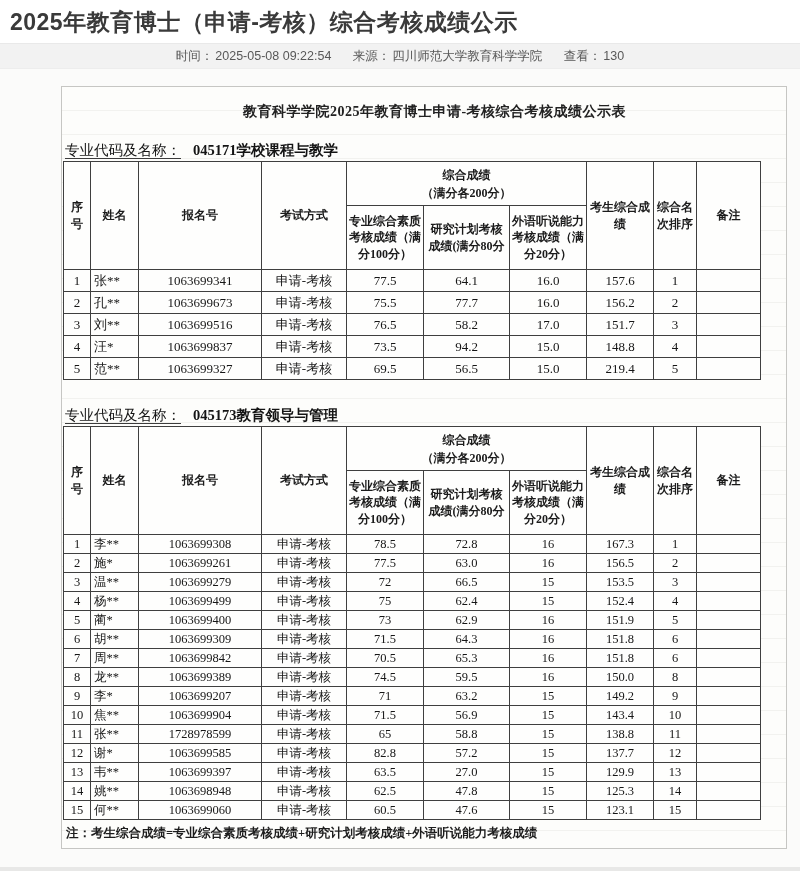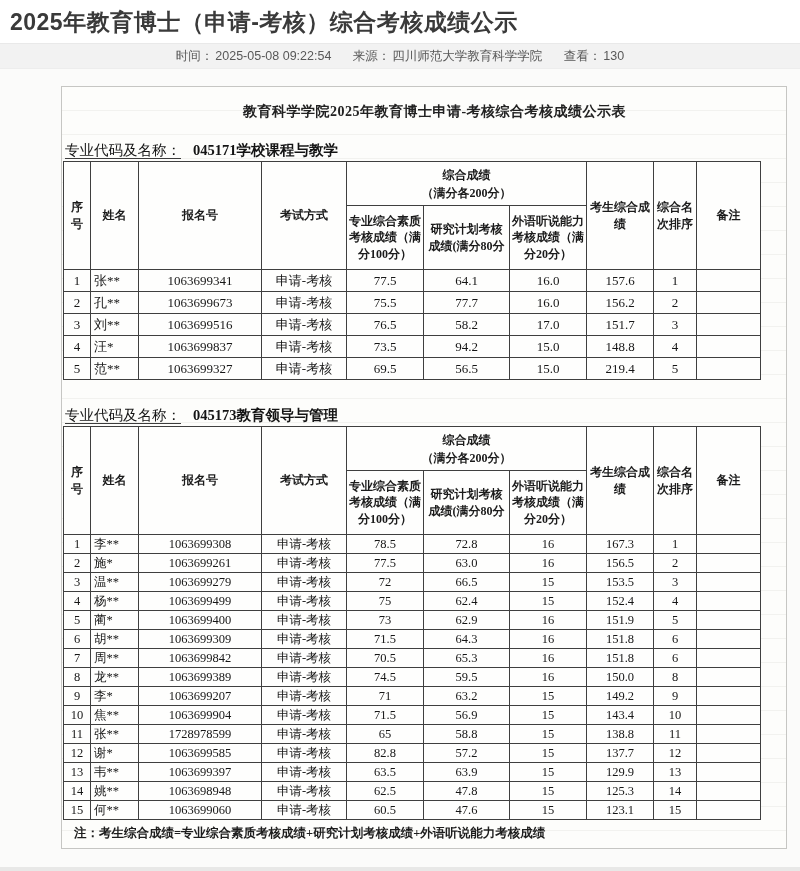--- a/index.html
+++ b/index.html
@@ -68,21 +68,21 @@
     padding:2px;
   }
   .score-table th.group{font-size:12px;white-space:pre-line;line-height:1.5;}
   .score-table tr.subhead th{height:64px;}
   .score-table tr.ghead th.group{height:44px;}
   .t1 td{height:22px;font-size:13px;color:#161616;}
   .t2 td{height:19px;font-size:12.5px;color:#161616;}
   .score-table td.al{text-align:left;padding-left:3px;}
   
   .sheet-note{
-    margin:5px 0 0 11px;
+    margin:5px 0 0 3px;
     font-size:12.5px;font-weight:600;color:#1d1d1d;white-space:nowrap;
   }
   .bottom-strip{
     position:absolute;left:0;bottom:0;width:800px;height:9px;background:#e8e8e7;
   }
 </style>
 </head>
 <body>
 
 <h1 class="page-title">2025年教育博士（申请-考核）综合考核成绩公示</h1>
@@ -371,21 +371,21 @@
                 <td>137.7</td>
                 <td>12</td>
                 <td></td>
               </tr>
               <tr>
                 <td>13</td>
                 <td class="al">韦**</td>
                 <td>1063699397</td>
                 <td>申请-考核</td>
                 <td>63.5</td>
-                <td>63.9</td>
+                <td>27.0</td>
                 <td>15</td>
                 <td>129.9</td>
                 <td>13</td>
                 <td></td>
               </tr>
               <tr>
                 <td>14</td>
                 <td class="al">姚**</td>
                 <td>1063698948</td>
                 <td>申请-考核</td>

